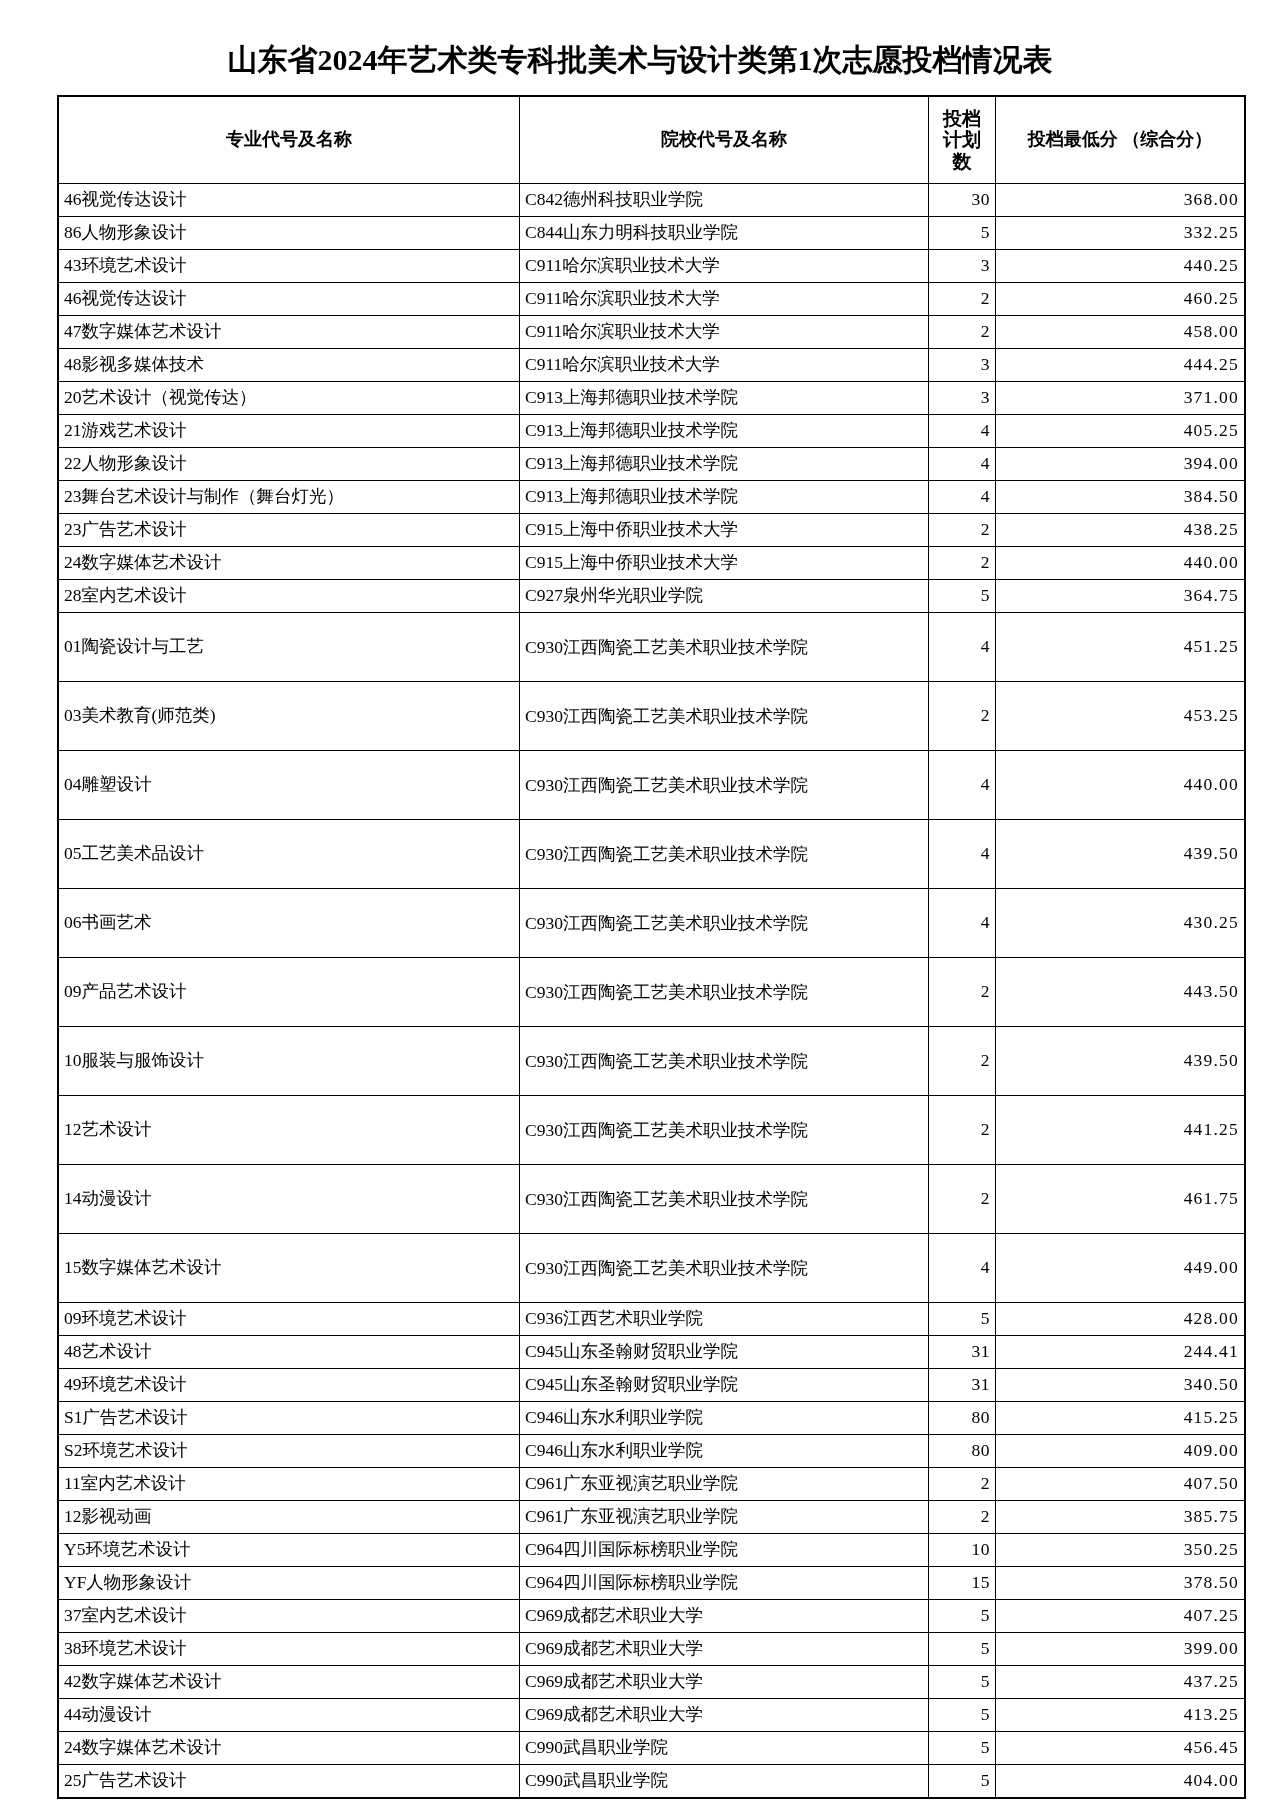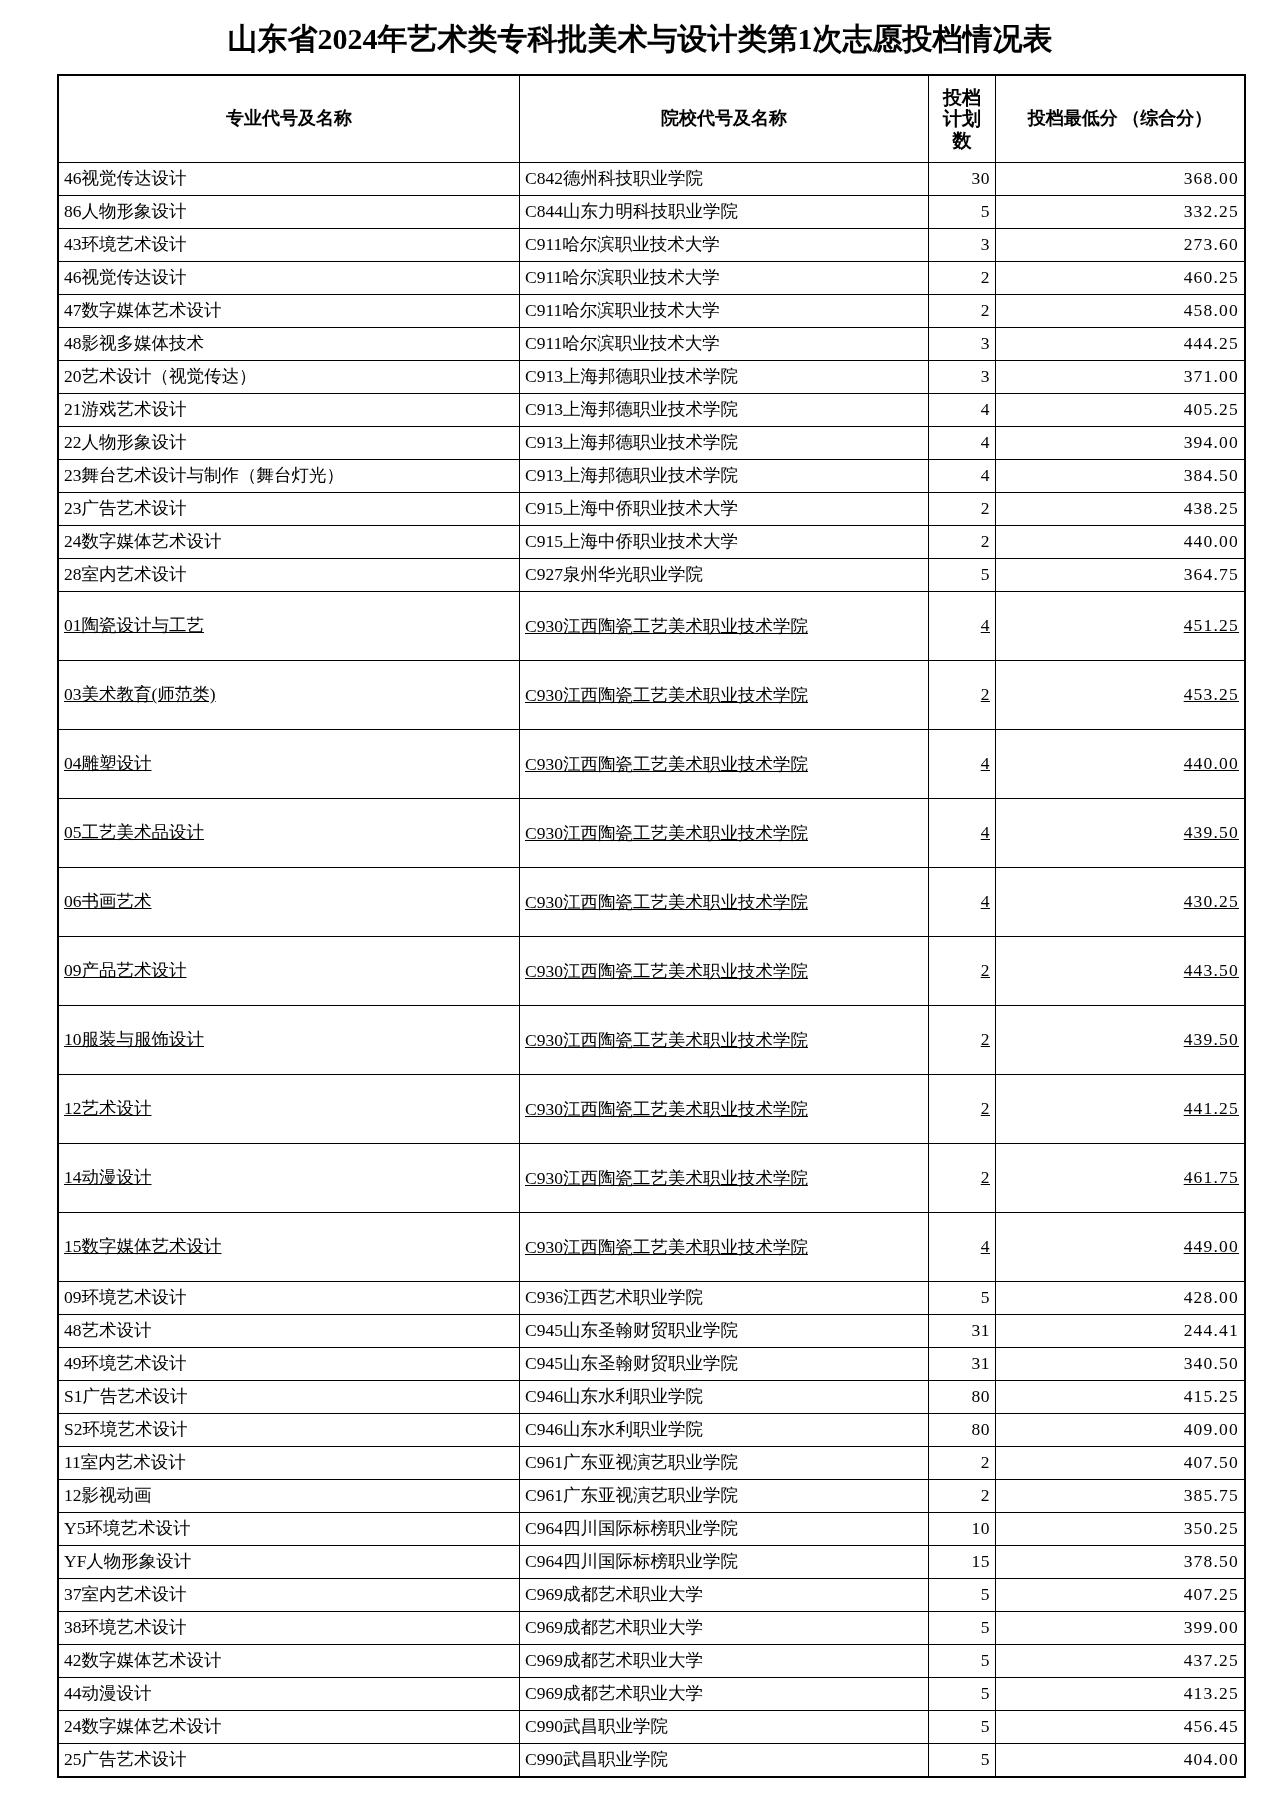--- a/index.html
+++ b/index.html
@@ -15,21 +15,21 @@
     width:1280px;
     min-height:1810px;
     box-sizing:border-box;
     padding:0;
   }
   .doc-title{
     text-align:center;
     font-size:30px;
     font-weight:bold;
     letter-spacing:0px;
-    padding:19px 0 14px 0;
+    padding:40px 0 14px 0;
     font-family:"Liberation Serif","DejaVu Serif",serif;
     white-space:nowrap;
   }
   .table-wrap{
     padding:0 55px 0 57px;
   }
   table.main{
     border-collapse:collapse;
     width:1168px;
     table-layout:fixed;
@@ -72,21 +72,21 @@
     text-align:right;
     padding-right:7px;
     letter-spacing:0.5px;
   }
   td.score{
     text-align:right;
     padding-right:22px;
     letter-spacing:1.2px;
   }
   tr.r-single td{height:28px;}
-  tr.r-double td{height:64px;text-decoration:underline;}
+  tr.r-double td{height:64px;}
   tr.r-double td.school{
     line-height:1.38;
   }
 </style>
 </head>
 <body>
 
 <div class="page">
 
   <div class="doc-title">山东省2024年艺术类专科批美术与设计类第1次志愿投档情况表</div>
@@ -118,21 +118,21 @@
           <tr class="r-single">
             <td class="major">86人物形象设计</td>
             <td class="school">C844山东力明科技职业学院</td>
             <td class="plan">5</td>
             <td class="score">332.25</td>
           </tr>
           <tr class="r-single">
             <td class="major">43环境艺术设计</td>
             <td class="school">C911哈尔滨职业技术大学</td>
             <td class="plan">3</td>
-            <td class="score">273.60</td>
+            <td class="score">440.25</td>
           </tr>
           <tr class="r-single">
             <td class="major">46视觉传达设计</td>
             <td class="school">C911哈尔滨职业技术大学</td>
             <td class="plan">2</td>
             <td class="score">460.25</td>
           </tr>
           <tr class="r-single">
             <td class="major">47数字媒体艺术设计</td>
             <td class="school">C911哈尔滨职业技术大学</td>

